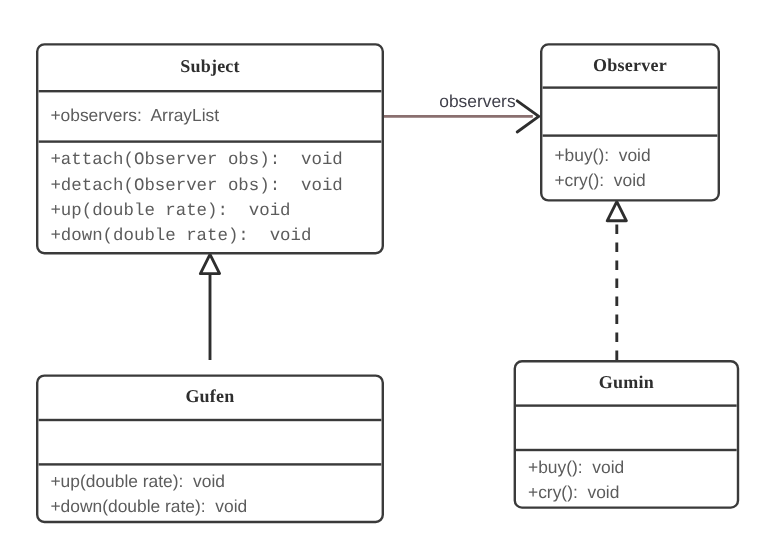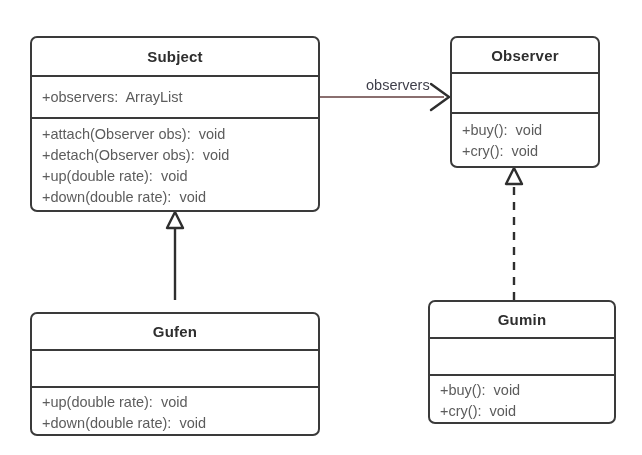--- a/index.html
+++ b/index.html
@@ -32,20 +32,21 @@
     box-sizing: border-box;
     width: 100%;
     text-align: right;
     font-weight: bold;
     font-size: 15px;
     color: #2e2e2e;
     letter-spacing: 0.2px;
     display: flex;
     align-items: center;
     justify-content: center;
+    font-family: Liberation Serif, serif;
   }
   .uml-divider {
     width: 100%;
     height: 0;
     border-top: 2px solid #3a3a3a;
   }
   .uml-compartment {
     box-sizing: border-box;
     width: 100%;
     padding: 3px 0 3px 10px;
@@ -108,21 +109,21 @@
 
   <div class="edge-label" style="left:340px; top:77px;margin-left:26px;">observers</div>
 
   <div class="uml-class" style="left:30px; top:36px; width:290px; height:176px;">
     <div class="uml-title" style="height:37px;">Subject</div>
     <div class="uml-divider"></div>
     <div class="uml-compartment" style="height:40px;">
       <div class="uml-member">+observers:  ArrayList</div>
     </div>
     <div class="uml-divider"></div>
-    <div class="uml-compartment" style="height:93px;">
+    <div class="uml-compartment" style="height:93px;font-family:Liberation Mono, monospace;">
       <div class="uml-member">+attach(Observer obs):  void</div>
       <div class="uml-member">+detach(Observer obs):  void</div>
       <div class="uml-member">+up(double rate):  void</div>
       <div class="uml-member">+down(double rate):  void</div>
     </div>
   </div>
 
   <div class="uml-class" style="left:450px; top:36px; width:150px; height:132px;">
     <div class="uml-title" style="height:34px;">Observer</div>
     <div class="uml-divider"></div>

